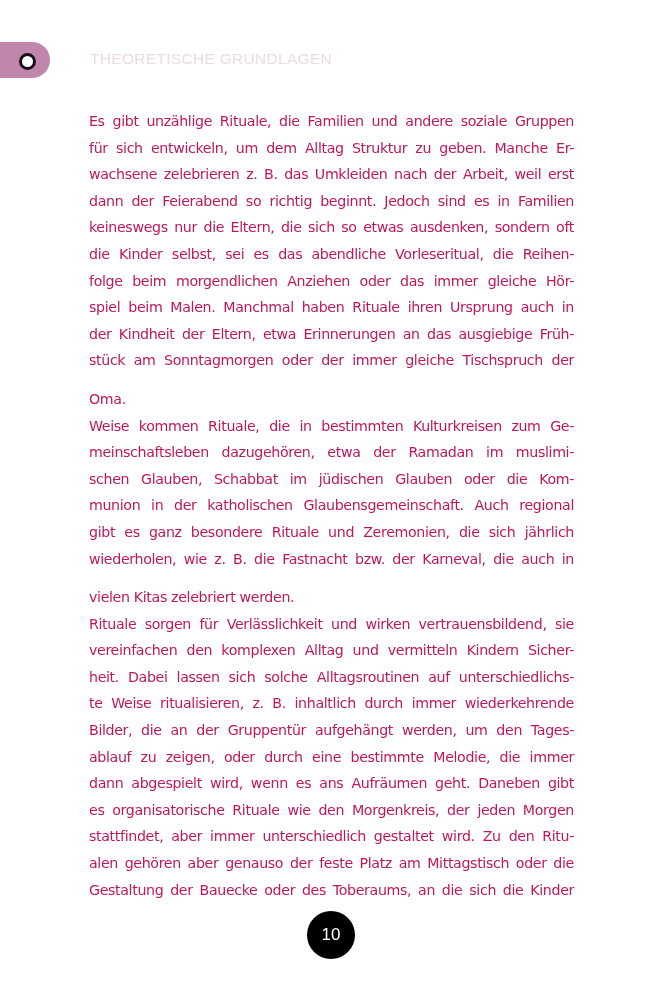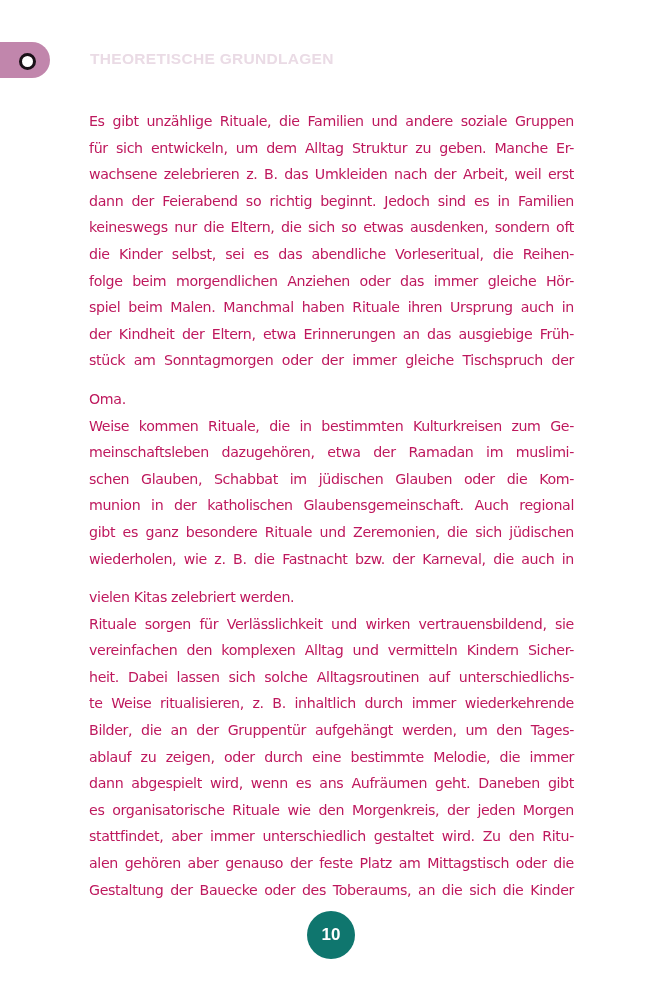--- a/index.html
+++ b/index.html
@@ -13,39 +13,39 @@
       width: 70px; height: 36px; border-radius: 18px;
       background: #c186ac;
     }
     .ring-icon {
       position: absolute; left: 19px; top: 53px;
       width: 11px; height: 11px; border-radius: 50%;
       background: #ffffff; border: 3px solid #1a1118;
     }
     .header-title {
       position: absolute; left: 90px; top: 50px;
-      font-size: 15.5px; font-weight: bold; letter-spacing: 0.3px;
+      font-size: 15.5px; font-weight: normal; letter-spacing: 0.3px;
       color: #eadbe5; white-space: nowrap;
     }
     .body-text {
       position: absolute; left: 89px; top: 108px; width: 485px;
       font-family: "DejaVu Sans", sans-serif;
       font-size: 14.2px; line-height: 26.6px; color: #be185d;
       letter-spacing: -0.35px;
     }
     .line {
       display: block; white-space: nowrap;
       text-align: justify; text-align-last: justify;
     }
     .line.last { text-align-last: left; margin-top: 12px; }
     .page-number {
       position: absolute; left: 307px; top: 911px;
       width: 48px; height: 48px; border-radius: 50%;
-      background: #0f766e; color: #ffffff;
-      font-weight: bold; font-size: 17px;
+      background: #000000; color: #ffffff;
+      font-weight: normal; font-size: 17px;
       display: flex; align-items: center; justify-content: center;
     }
   </style>
 </head>
 <body>
 
 <div class="tab-pill"></div>
 <span class="ring-icon"></span>
 <div class="header-title">THEORETISCHE GRUNDLAGEN</div>
 
@@ -61,21 +61,21 @@
     <span class="line">spiel beim Malen. Manchmal haben Rituale ihren Ursprung auch in</span>
     <span class="line">der Kindheit der Eltern, etwa Erinnerungen an das ausgiebige Früh-</span>
     <span class="line">stück am Sonntagmorgen oder der immer gleiche Tischspruch der</span>
     <span class="line last">Oma.</span>
   </div>
   <div>
     <span class="line">Weise kommen Rituale, die in bestimmten Kulturkreisen zum Ge-</span>
     <span class="line">meinschaftsleben dazugehören, etwa der Ramadan im muslimi-</span>
     <span class="line">schen Glauben, Schabbat im jüdischen Glauben oder die Kom-</span>
     <span class="line">munion in der katholischen Glaubensgemeinschaft. Auch regional</span>
-    <span class="line">gibt es ganz besondere Rituale und Zeremonien, die sich jüdischen</span>
+    <span class="line">gibt es ganz besondere Rituale und Zeremonien, die sich jährlich</span>
     <span class="line">wiederholen, wie z. B. die Fastnacht bzw. der Karneval, die auch in</span>
     <span class="line last">vielen Kitas zelebriert werden.</span>
   </div>
   <div>
     <span class="line">Rituale sorgen für Verlässlichkeit und wirken vertrauensbildend, sie</span>
     <span class="line">vereinfachen den komplexen Alltag und vermitteln Kindern Sicher-</span>
     <span class="line">heit. Dabei lassen sich solche Alltagsroutinen auf unterschiedlichs-</span>
     <span class="line">te Weise ritualisieren, z. B. inhaltlich durch immer wiederkehrende</span>
     <span class="line">Bilder, die an der Gruppentür aufgehängt werden, um den Tages-</span>
     <span class="line">ablauf zu zeigen, oder durch eine bestimmte Melodie, die immer</span>

